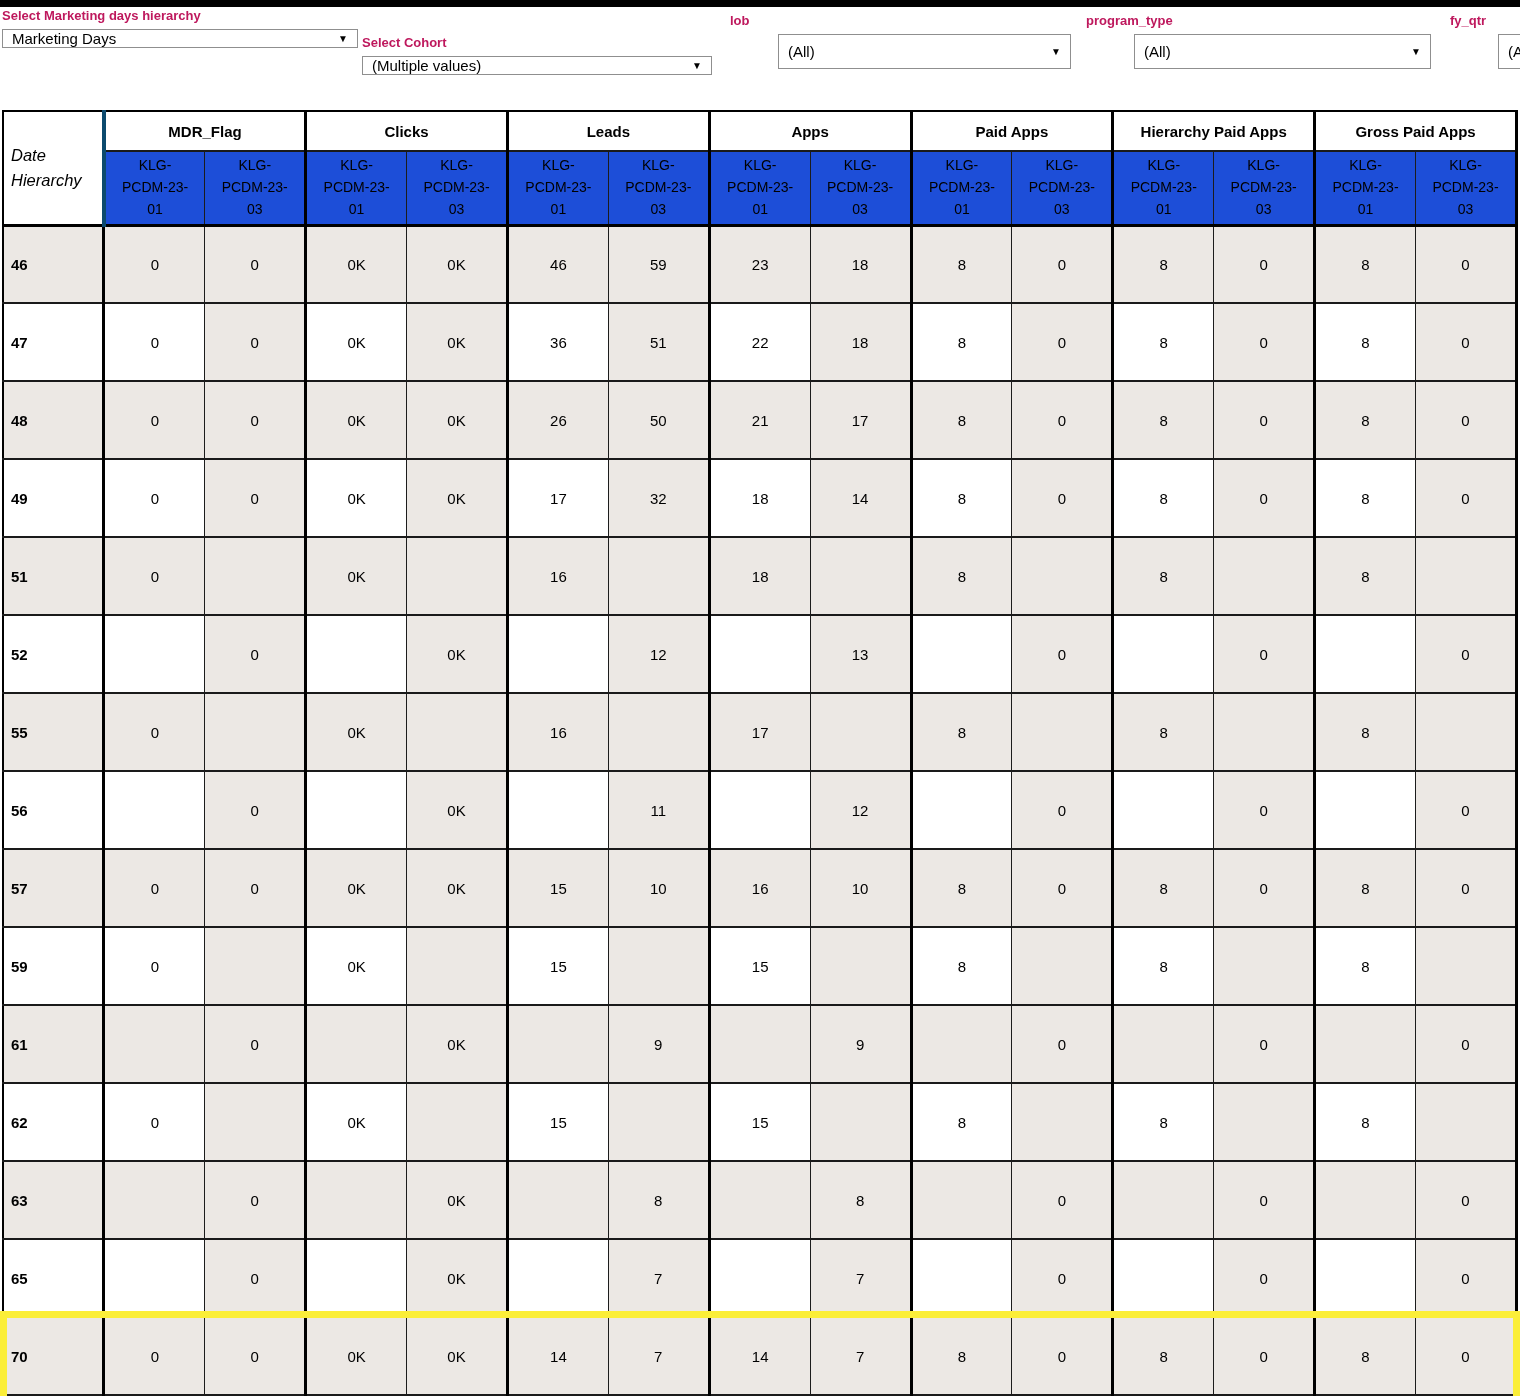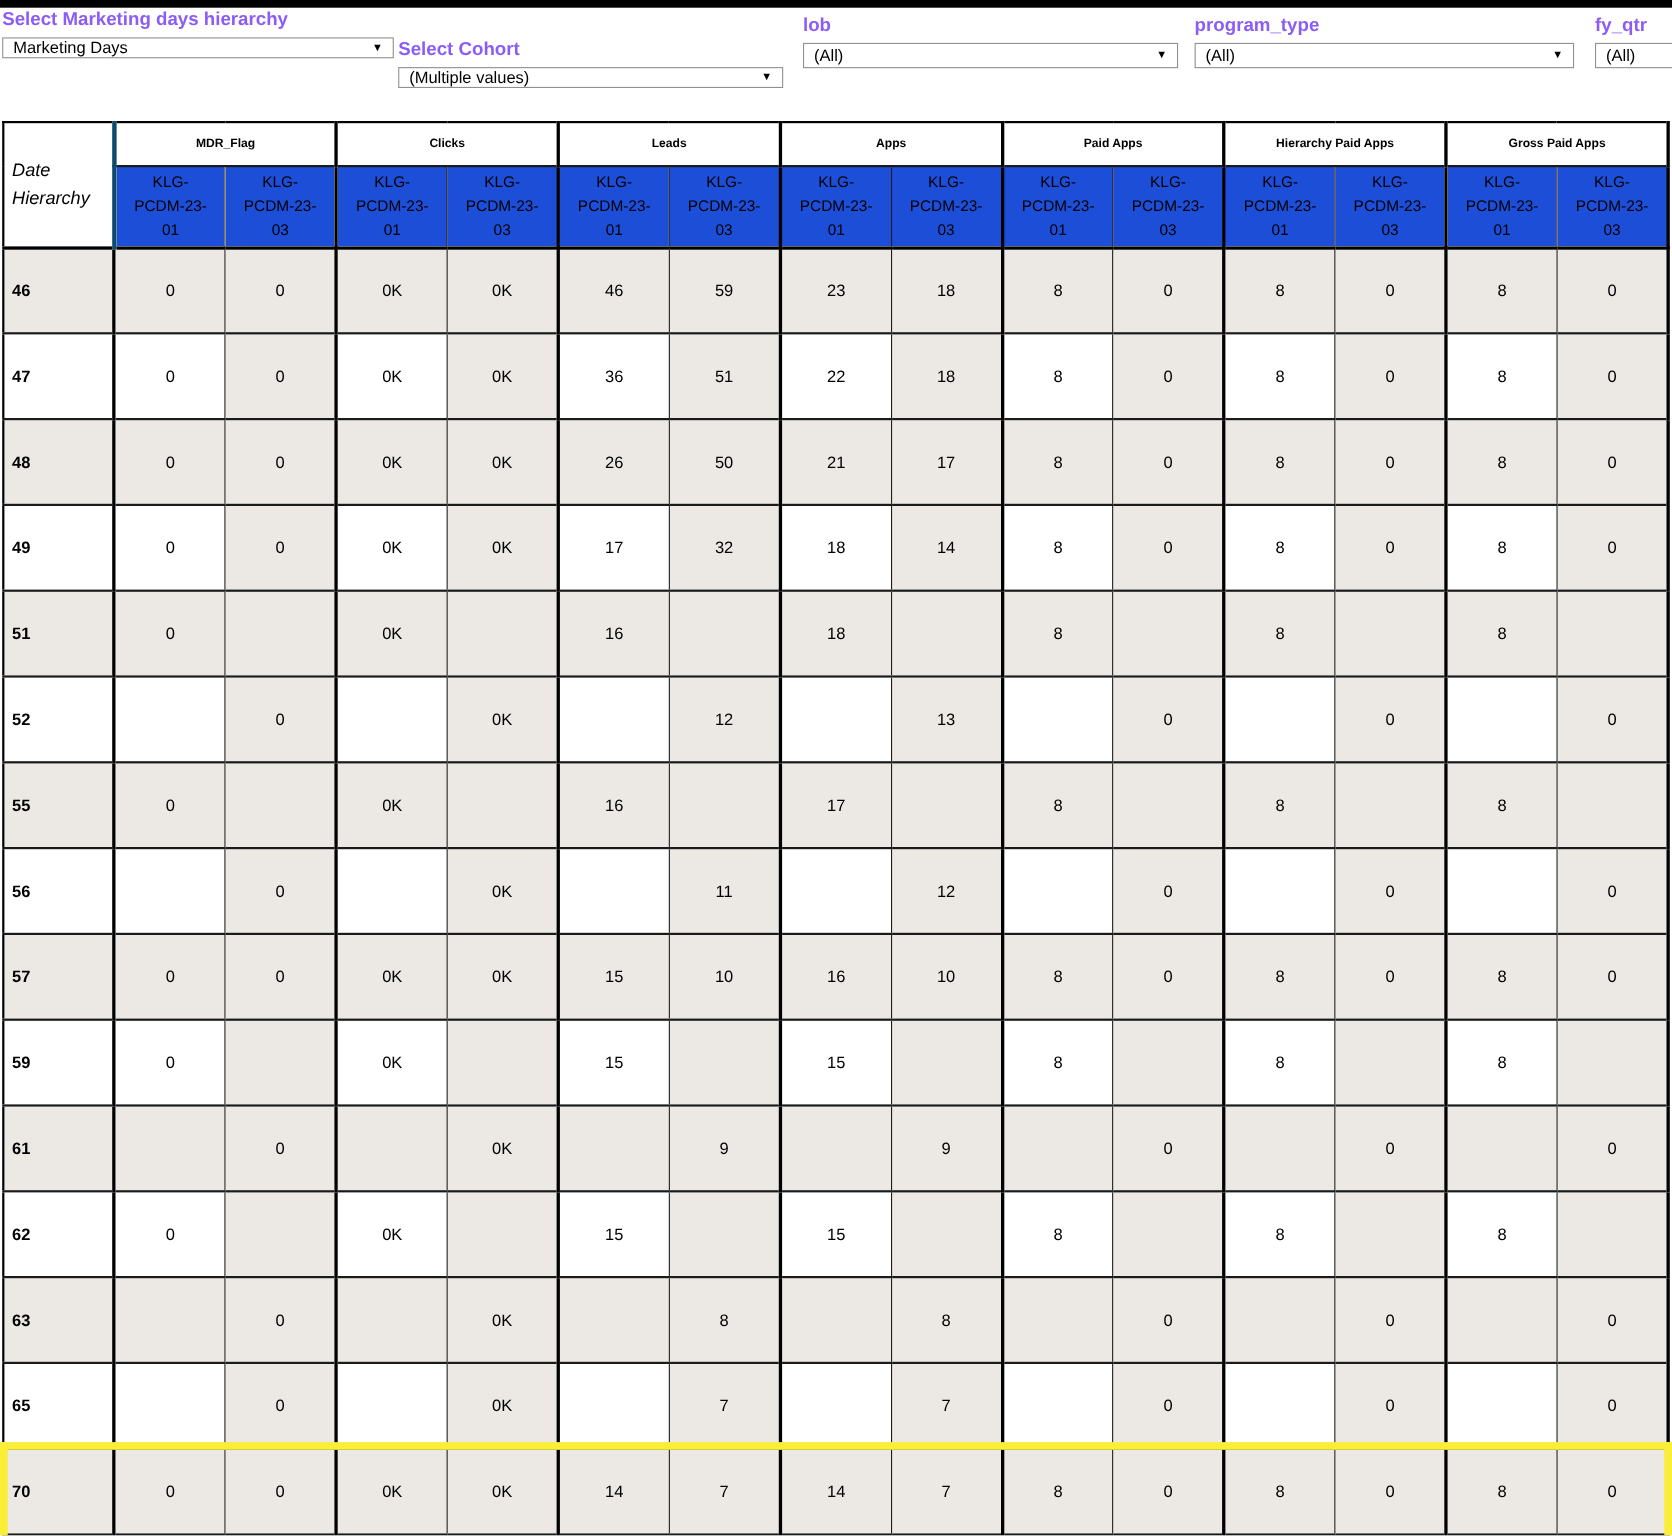--- a/index.html
+++ b/index.html
@@ -8,47 +8,47 @@
     background:#ffffff;
     font-family:"Liberation Sans", sans-serif;
     position:relative;
     overflow:hidden;
     color:#000;
   }
   .topbar { position:absolute; top:0; left:0; width:1520px; height:7px; background:#000; }
 
   
   .filter { position:absolute; }
-  .filter .lbl { font-weight:bold; font-size:17px; color:#8b5cf6; margin-bottom:6px; white-space:nowrap; }
+  .filter .lbl { font-weight:bold; font-size:13px; color:#be185d; margin-bottom:6px; white-space:nowrap; }
   .filter .dd {
     height:19px; border:1px solid #8f8f8f; background:#fff;
     display:flex; align-items:center; justify-content:space-between;
     padding:0 9px; font-size:15px; cursor:default;
   }
   .f1 { left:2px;   top:8px;  width:356px; }
   .f2 { left:362px; top:8px;  width:350px;margin-top:27px; }
   .f3 { left:730px; top:13px; width:341px; }
   .f4 { left:1086px;top:13px; width:345px; }
   .f5 { left:1450px;top:13px; width:100px; }
-  .f3 .dd,.f4 .dd,.f5 .dd { height:23px; }
+  .f3 .dd,.f4 .dd,.f5 .dd { height:35px;margin-left:48px; }
   .caret { font-size:10px; line-height:1; color:#000; }
 
   
   table.grid {
     position:absolute; left:2px; top:110px; width:1516px;
     border-collapse:collapse; table-layout:fixed; background:#fff;
     border:2px solid #000;
   }
   .grid th, .grid td {
     border-right:1px solid #1c1c1c;
     border-bottom:2px solid #1a1a1a;
     overflow:hidden; color:#000;
   }
   .grid th.grp {
-    height:40px; font-size:11px; font-weight:bold; text-align:center;
+    height:40px; font-size:15px; font-weight:bold; text-align:center;
     vertical-align:middle; background:#fff;
   }
   .grid th.sub {
     height:74px; font-size:14px; font-weight:normal; text-align:center;
     vertical-align:middle; line-height:1.55; background:#1d4ed8;
     border-bottom:3px solid #000;
   }
   .grid th.corner {
     background:#fff; font-style:italic; font-weight:normal; font-size:16.5px;
     text-align:left; vertical-align:middle; padding-left:7px; line-height:1.5;

